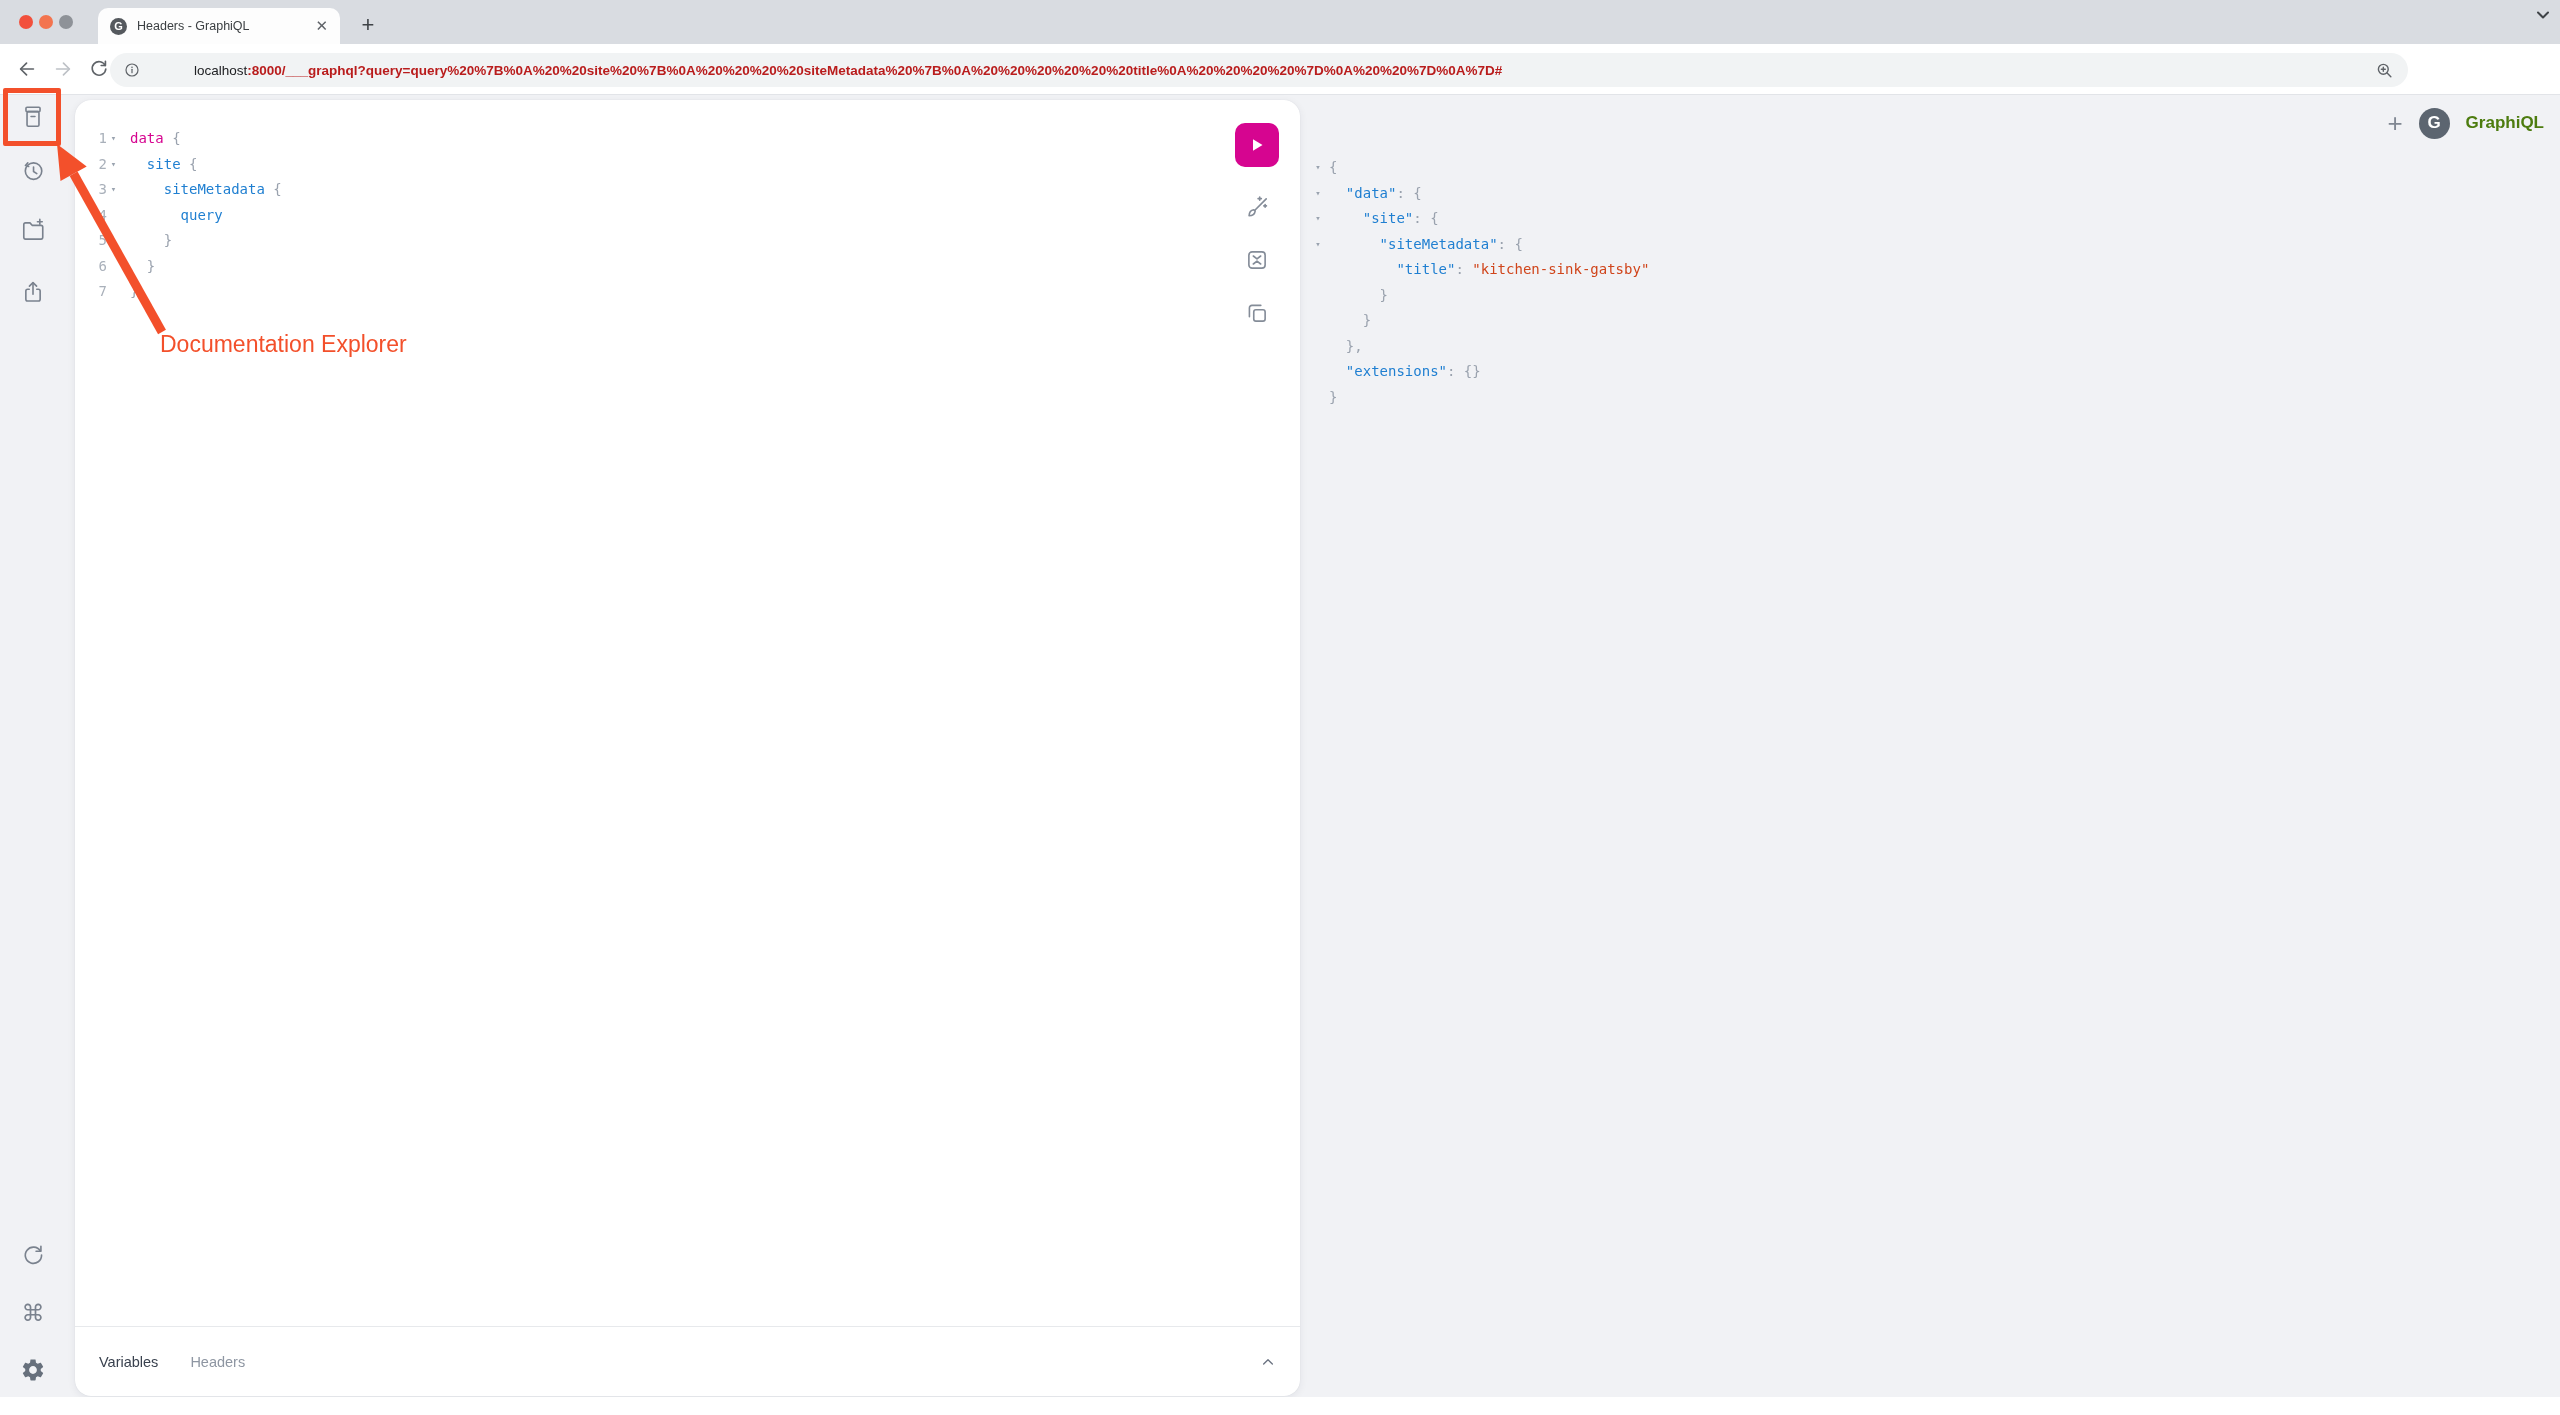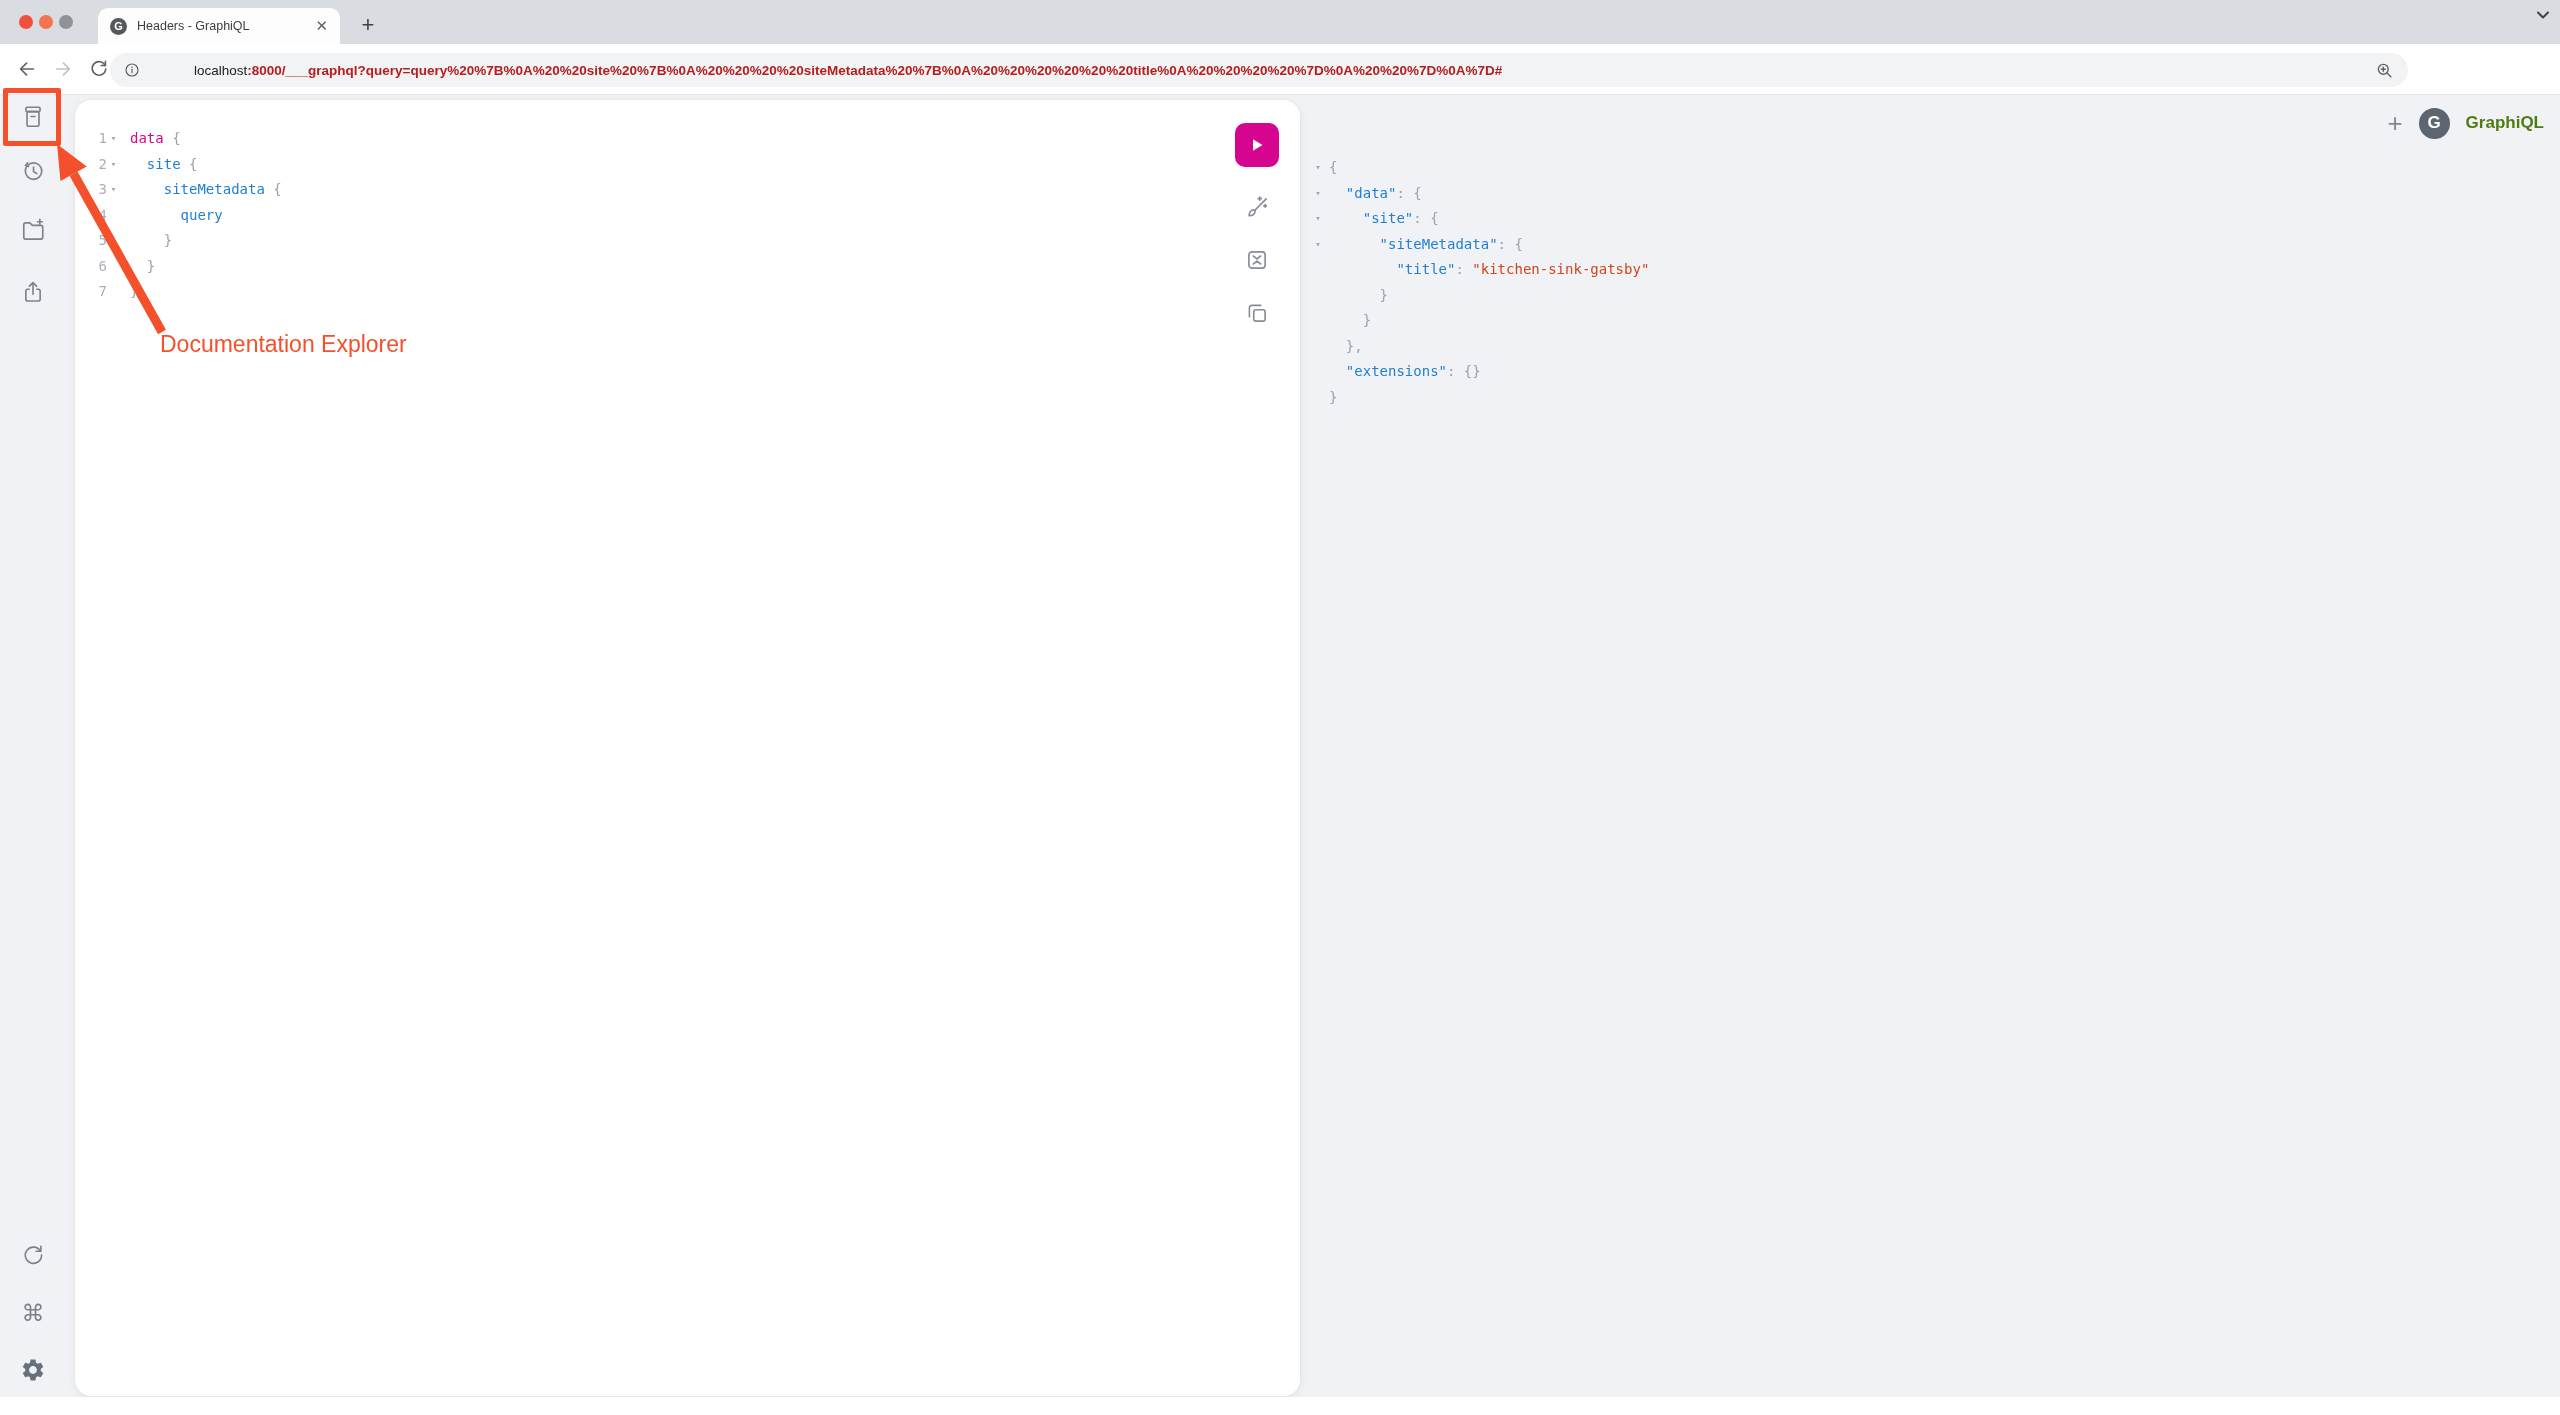--- a/index.html
+++ b/index.html
@@ -217,20 +217,27 @@
           <rect class="tool-icon" x="4.5" y="4.5" width="15" height="15" rx="3"></rect>
           <path class="tool-icon" d="M8.6 8.3 12 11l3.4-2.7"></path>
           <path class="tool-icon" d="M8.6 15.7 12 13l3.4 2.7"></path>
         </svg>
         <svg class="tool-btn" viewBox="0 0 24 24">
           <rect class="tool-icon" x="9" y="9" width="10.5" height="10.5" rx="2"></rect>
           <path class="tool-icon" d="M15.5 5H7.3A2.3 2.3 0 0 0 5 7.3v8.2"></path>
         </svg>
       </div>
 
+      <div class="vh-row">
+        <span class="vh-tab vh-active">Variables</span>
+        <span class="vh-tab vh-inactive">Headers</span>
+        <svg class="vh-chevron" width="16" height="16" viewBox="0 0 24 24">
+          <path d="M5.5 15 12 8.5 18.5 15" stroke="#6A7280" stroke-width="2" fill="none" stroke-linecap="round" stroke-linejoin="round"></path>
+        </svg>
+      </div>
     </div>
 
     <div class="response-pane">
       <div class="gql-header">
         <span class="add-tab">+</span>
         <div class="gql-logo">G</div>
         <span class="gql-name">GraphiQL</span>
       </div>
       <div class="resp-code codeblock">
           <div class="cl"><span class="fold">▾</span><span class="ct"><span class="tk-pn">{</span></span></div>

